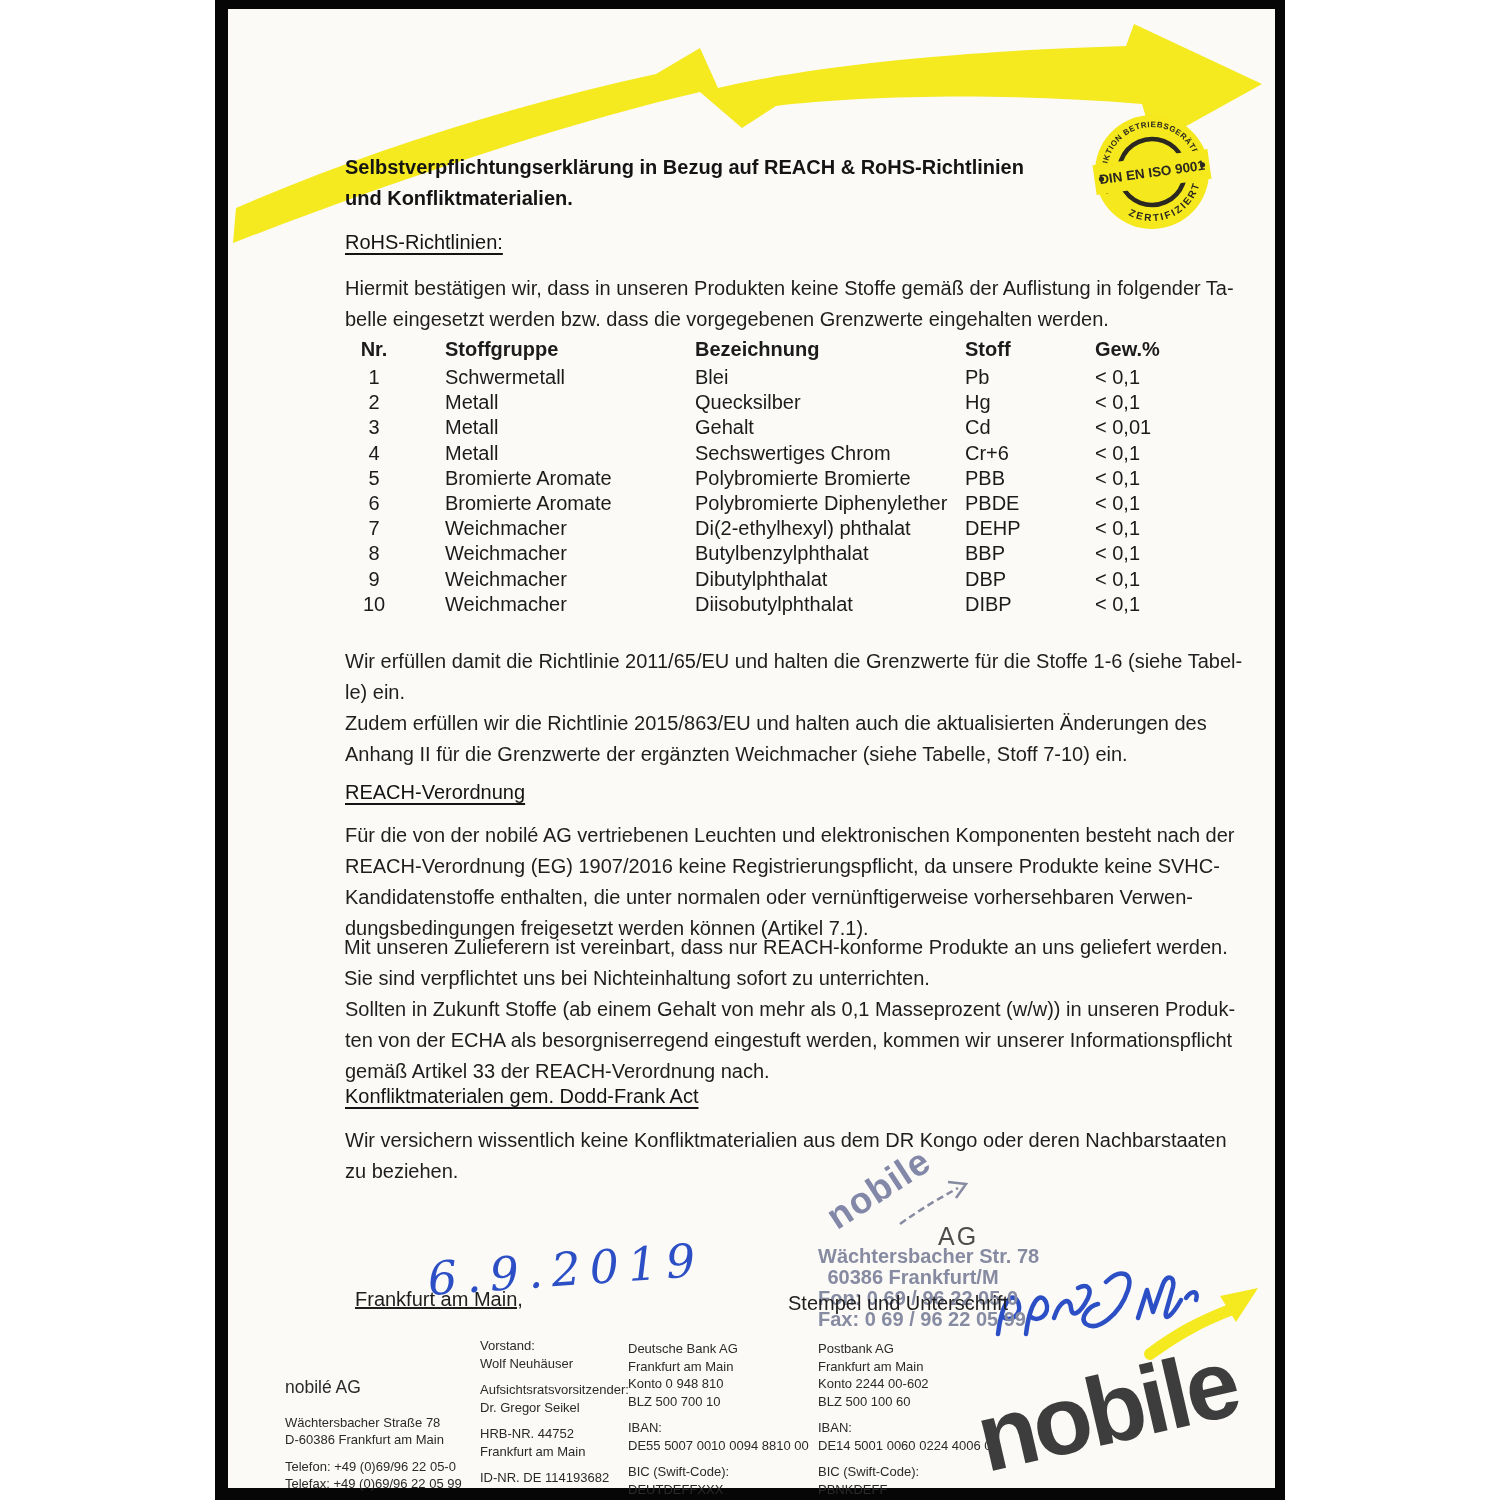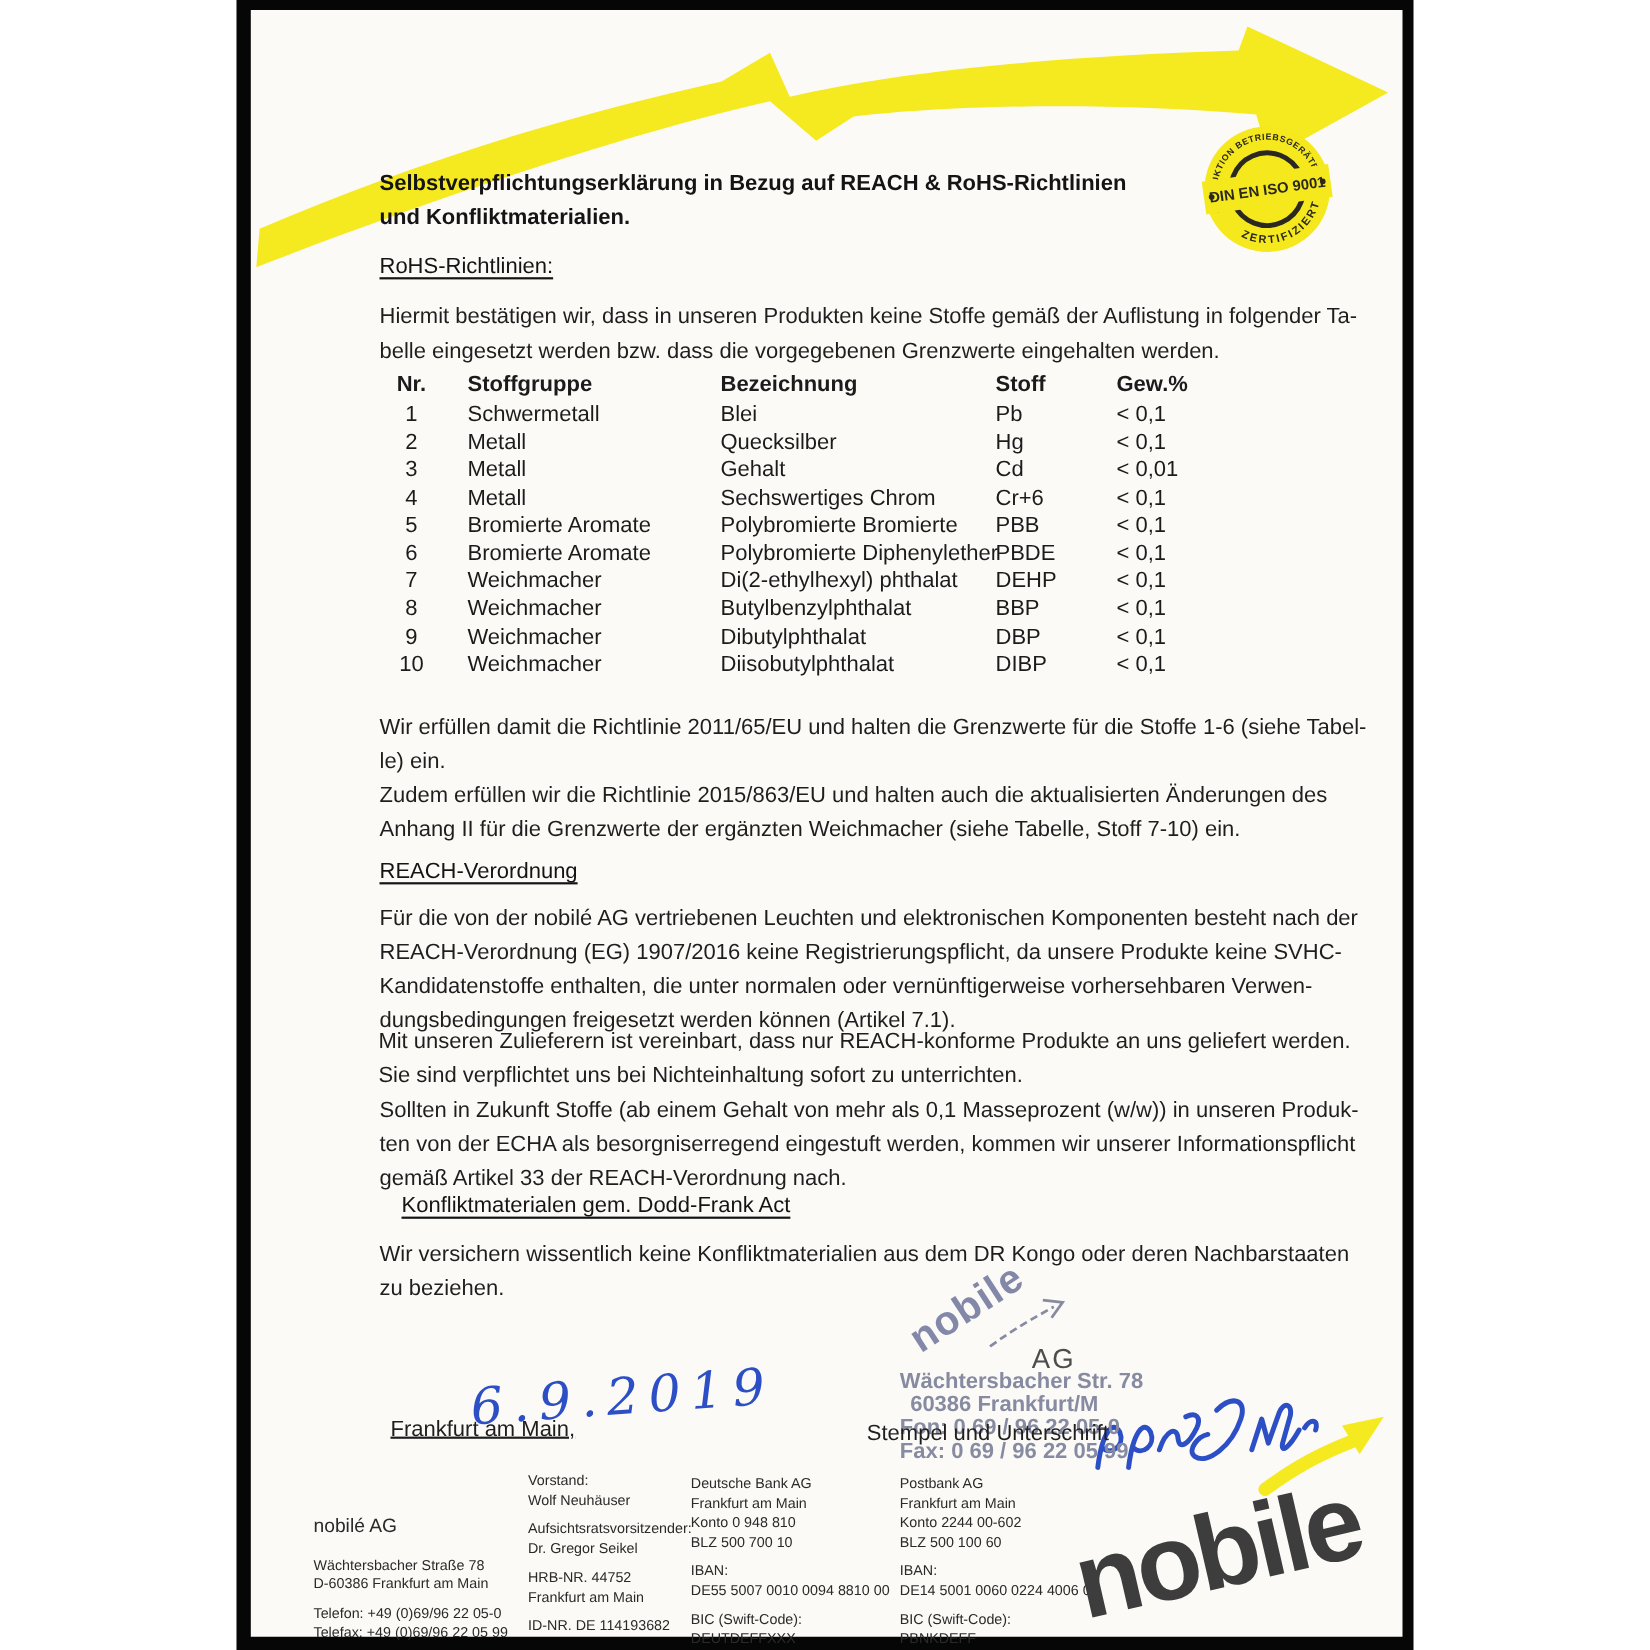--- a/index.html
+++ b/index.html
@@ -9,21 +9,21 @@
         background:#fbfaf7;border:9px solid #060606;border-left-width:13px;border-right-width:10px;border-bottom-width:12px;}
   .art{position:absolute;left:0;top:0;width:1500px;height:1500px;z-index:1;pointer-events:none;}
   .txt{position:absolute;z-index:2;}
   .title{left:345px;top:152px;font-size:20px;line-height:31px;font-weight:700;color:#141414;}
   .h-underline{font-size:20px;color:#141414;text-decoration:underline;text-underline-offset:4px;text-decoration-thickness:1.5px;white-space:nowrap;}
   .para{font-size:20px;line-height:31px;color:#1e1e1e;}
   .ln{white-space:nowrap;}
   .tbl-head,.tbl-body{left:345px;font-size:20px;}
   .tbl-head{top:337px;font-weight:700;}
   .tbl-body{top:365px;}
-  .trow{display:grid;grid-template-columns:80px 230px 250px 110px 100px;height:25.2px;line-height:25.2px;}
+  .trow{display:grid;grid-template-columns:80px 230px 250px 110px 100px;height:25.2px;line-height:25.2px;gap:20px;}
   .tc{white-space:nowrap;}
   .tc-nr{text-align:center;padding-right:22px;}
   .sign-place{left:355px;top:1288px;font-size:20px;color:#1e1e1e;white-space:nowrap;text-decoration:underline;}
   .hand-date{left:428px;top:1252px;font-family:"DejaVu Serif", serif;font-style:italic;font-size:46px;
              color:#2c4fc6;letter-spacing:9px;transform:rotate(-4deg);transform-origin:left center;white-space:nowrap;z-index:3;}
   .stamp-caption{left:788px;top:1292px;font-size:20px;color:#1e1e1e;white-space:nowrap;z-index:4;}
   .stamp-brand{left:842px;top:1196px;font-size:37px;font-weight:700;color:rgba(104,110,150,0.82);
                letter-spacing:1px;transform:rotate(-33deg);transform-origin:left bottom;white-space:nowrap;z-index:3;}
   .stamp-ag{left:938px;top:1222px;font-size:25px;color:#4d4d4d;letter-spacing:2px;z-index:3;}
   .stamp-lines{left:818px;top:1246px;width:190px;text-align:center;font-size:20px;line-height:21px;
@@ -212,21 +212,21 @@
       <div class="ln">Mit unseren Zulieferern ist vereinbart, dass nur REACH-konforme Produkte an uns geliefert werden.</div>
       <div class="ln">Sie sind verpflichtet uns bei Nichteinhaltung sofort zu unterrichten.</div>
     </div>
 
   <div class="txt para" style="left:345px;top:994px;">
       <div class="ln">Sollten in Zukunft Stoffe (ab einem Gehalt von mehr als 0,1 Masseprozent (w/w)) in unseren Produk-</div>
       <div class="ln">ten von der ECHA als besorgniserregend eingestuft werden, kommen wir unserer Informationspflicht</div>
       <div class="ln">gemäß Artikel 33 der REACH-Verordnung nach.</div>
     </div>
 
-  <div class="txt h-underline" style="left:345px;top:1085px;margin-left:20px;">Konfliktmaterialen gem. Dodd-Frank Act</div>
+  <div class="txt h-underline" style="left:345px;top:1085px;">Konfliktmaterialen gem. Dodd-Frank Act</div>
 
   <div class="txt para" style="left:345px;top:1125px;">
       <div class="ln">Wir versichern wissentlich keine Konfliktmaterialien aus dem DR Kongo oder deren Nachbarstaaten</div>
       <div class="ln">zu beziehen.</div>
     </div>
 
   <div class="txt sign-place">Frankfurt am Main,</div>
   <div class="txt hand-date">6.9.2019</div>
   <div class="txt stamp-caption">Stempel und Unterschrift</div>
 

